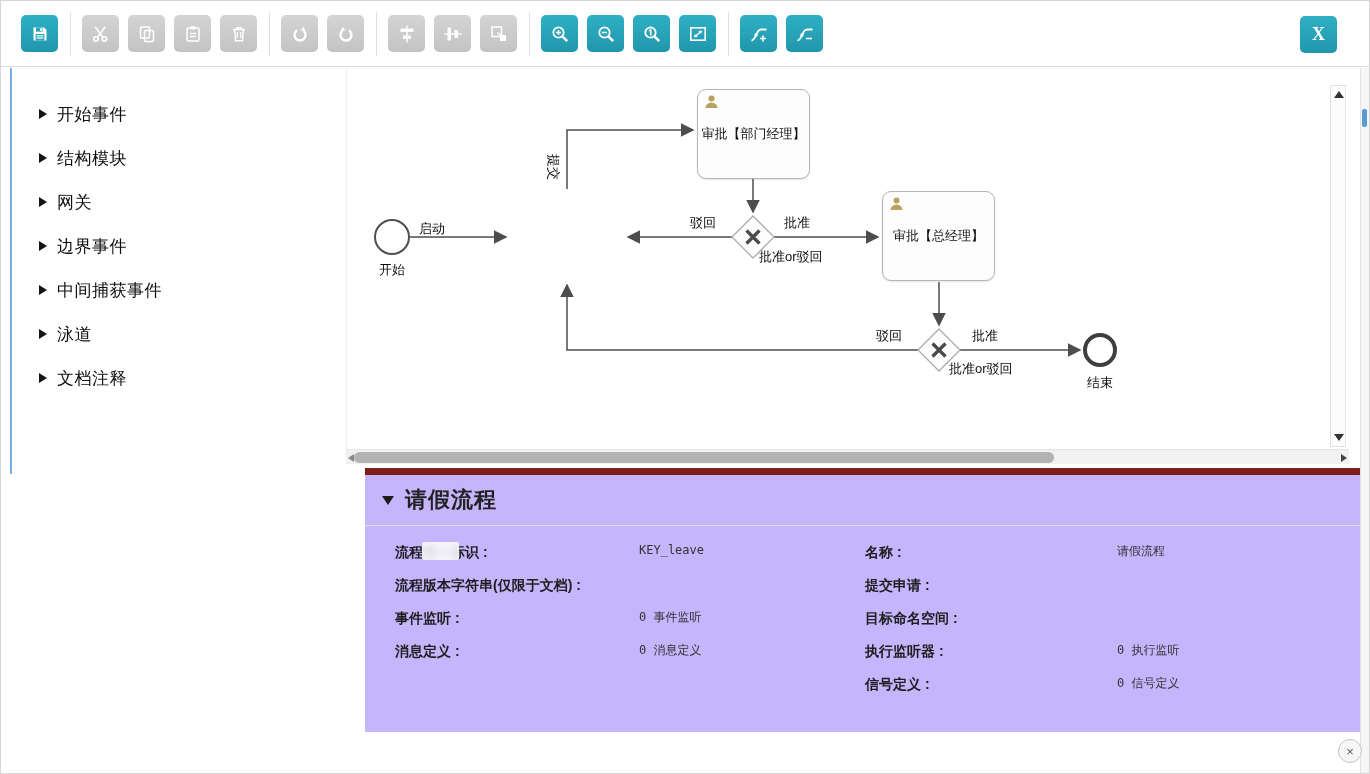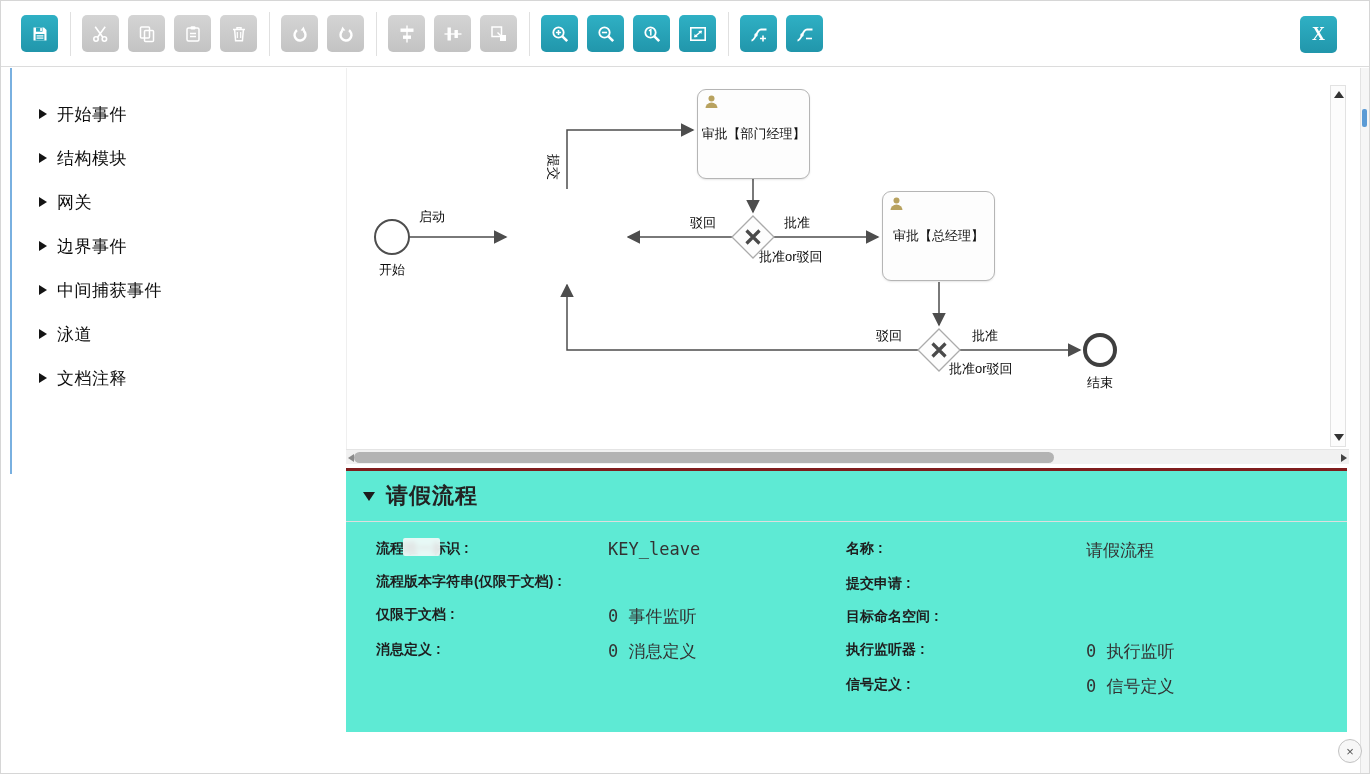--- a/index.html
+++ b/index.html
@@ -38,31 +38,31 @@
   
   .hscroll { position:absolute; left:345px; top:448px; width:1003px; height:15px; background:#f1f1f1; border-top:1px solid #e4e4e4; }
   .hthumb { position:absolute; left:8px; top:2px; width:700px; height:11px; background:#b3b3b3; border-radius:6px; }
   .harrow-l { position:absolute; left:2px; top:4px; width:0; height:0; border-right:6px solid #8a8a8a; border-top:4px solid transparent; border-bottom:4px solid transparent; }
   .harrow-r { position:absolute; right:2px; top:4px; width:0; height:0; border-left:6px solid #444; border-top:4px solid transparent; border-bottom:4px solid transparent; }
   .vscroll { position:absolute; left:1329px; top:84px; width:16px; height:362px; background:#fcfcfc; border:1px solid #e2e2e2; }
   .varrow-u { position:absolute; left:3px; top:5px; width:0; height:0; border-bottom:7px solid #333; border-left:5px solid transparent; border-right:5px solid transparent; }
   .varrow-d { position:absolute; left:3px; bottom:5px; width:0; height:0; border-top:7px solid #333; border-left:5px solid transparent; border-right:5px solid transparent; }
 
   
-  .props { position:absolute; left:345px; top:467px; width:1001px; height:264px; background:#5eead4; border-top:3px solid #7f1d1d; }
+  .props { position:absolute; left:364px; top:467px; width:1001px; height:264px; background:#c4b5fd; border-top:7px solid #7f1d1d; }
   .props-header { height:51px; display:flex; align-items:center; padding-left:17px; border-bottom:1px solid #dedede; cursor:pointer; }
   .chev { width:0; height:0; border-top:9px solid #1c1c1c; border-left:6px solid transparent; border-right:6px solid transparent; margin-right:11px; }
   .props-title { font-family:"Liberation Serif", serif; font-size:22px; font-weight:bold; color:#222; letter-spacing:1px; }
   .props-body { display:flex; padding:9px 0 0 30px; }
   .pcol { width:470px; flex:0 0 470px; }
   .pcol.right { width:480px; flex:0 0 480px; }
   .prow { display:flex; align-items:flex-start; min-height:33px; padding:6px 0 4px; }
   .plabel { flex:0 0 232px; padding-right:46px; font-size:14px; font-weight:bold; color:#1e1e1e; line-height:1.6; position:relative; }
   .pcol.right .plabel { flex:0 0 240px; padding-right:60px; }
-  .pvalue { font-family:"DejaVu Sans Mono", monospace; font-size:17px; color:#333; padding-top:2px; cursor:pointer; }
+  .pvalue { font-family:"DejaVu Sans Mono", monospace; font-size:12px; color:#333; padding-top:2px; cursor:pointer;margin-left:12px; }
   .blur-patch { position:absolute; left:27px; top:1px; width:37px; height:18px; background:rgba(250,250,250,.88); backdrop-filter:blur(2px); border-radius:2px; }
   .blur-value { width:152px; height:15px; background:#d7d7d7; border-radius:3px; filter:blur(3px); margin-top:4px; }
 
   
   .outer-strip { position:absolute; right:0; top:67px; width:9px; height:707px; background:#f6f6f6; border-left:1px solid #e3e3e3; }
   .outer-thumb { position:absolute; right:2px; top:41px; width:5px; height:18px; background:#5b9bd5; border-radius:2px; }
   .overlay-close { position:absolute; left:1337px; top:738px; width:24px; height:24px; border-radius:50%; background:#f7f7f7;
                    border:1px solid #c2c2c2; display:flex; align-items:center; justify-content:center;
                    font-size:13px; color:#555; cursor:pointer; }
 </style>
@@ -279,21 +279,21 @@
       <svg class="user" width="15" height="14" viewBox="0 0 15 14">
         <circle cx="7.5" cy="3.6" r="3" fill="#b8a25f"></circle>
         <path d="M1.5 13 a6 5.4 0 0 1 12 0 z" fill="#b8a25f"></path>
       </svg>
       <span>审批【总经理】</span>
     </div>
 
     <div class="nlabel" style="left:28px; top:193px; width:34px;">开始</div>
     <div class="nlabel" style="left:736px; top:306px; width:34px;">结束</div>
 
-    <div class="elabel" style="left:72px; top:140px;text-align:center;">启动</div>
+    <div class="elabel" style="left:72px; top:152px;text-align:center;">启动</div>
     <div class="elabel rot" style="left:193px; top:90px;">提交</div>
     <div class="elabel" style="left:343px; top:146px;">驳回</div>
     <div class="elabel" style="left:437px; top:146px;">批准</div>
     <div class="elabel" style="left:412px; top:180px;">批准or驳回</div>
     <div class="elabel" style="left:529px; top:259px;">驳回</div>
     <div class="elabel" style="left:625px; top:259px;">批准</div>
     <div class="elabel" style="left:602px; top:292px;">批准or驳回</div>
   </div>
 
   <div class="hscroll">
@@ -315,21 +315,21 @@
       <div class="pcol">
         <div class="prow">
           <span class="plabel"><span>流程唯一标识 :</span><span class="blur-patch"></span></span>
           <span class="pvalue">KEY_leave</span>
         </div>
         <div class="prow">
           <span class="plabel">流程版本字符串(仅限于文档) :</span>
           <span class="pvalue"></span>
         </div>
         <div class="prow">
-          <span class="plabel">仅限于文档 :</span>
+          <span class="plabel">事件监听 :</span>
           <span class="pvalue">0 事件监听</span>
         </div>
         <div class="prow">
           <span class="plabel">消息定义 :</span>
           <span class="pvalue">0 消息定义</span>
         </div>
       </div>
       <div class="pcol right">
         <div class="prow">
           <span class="plabel">名称 :</span>

